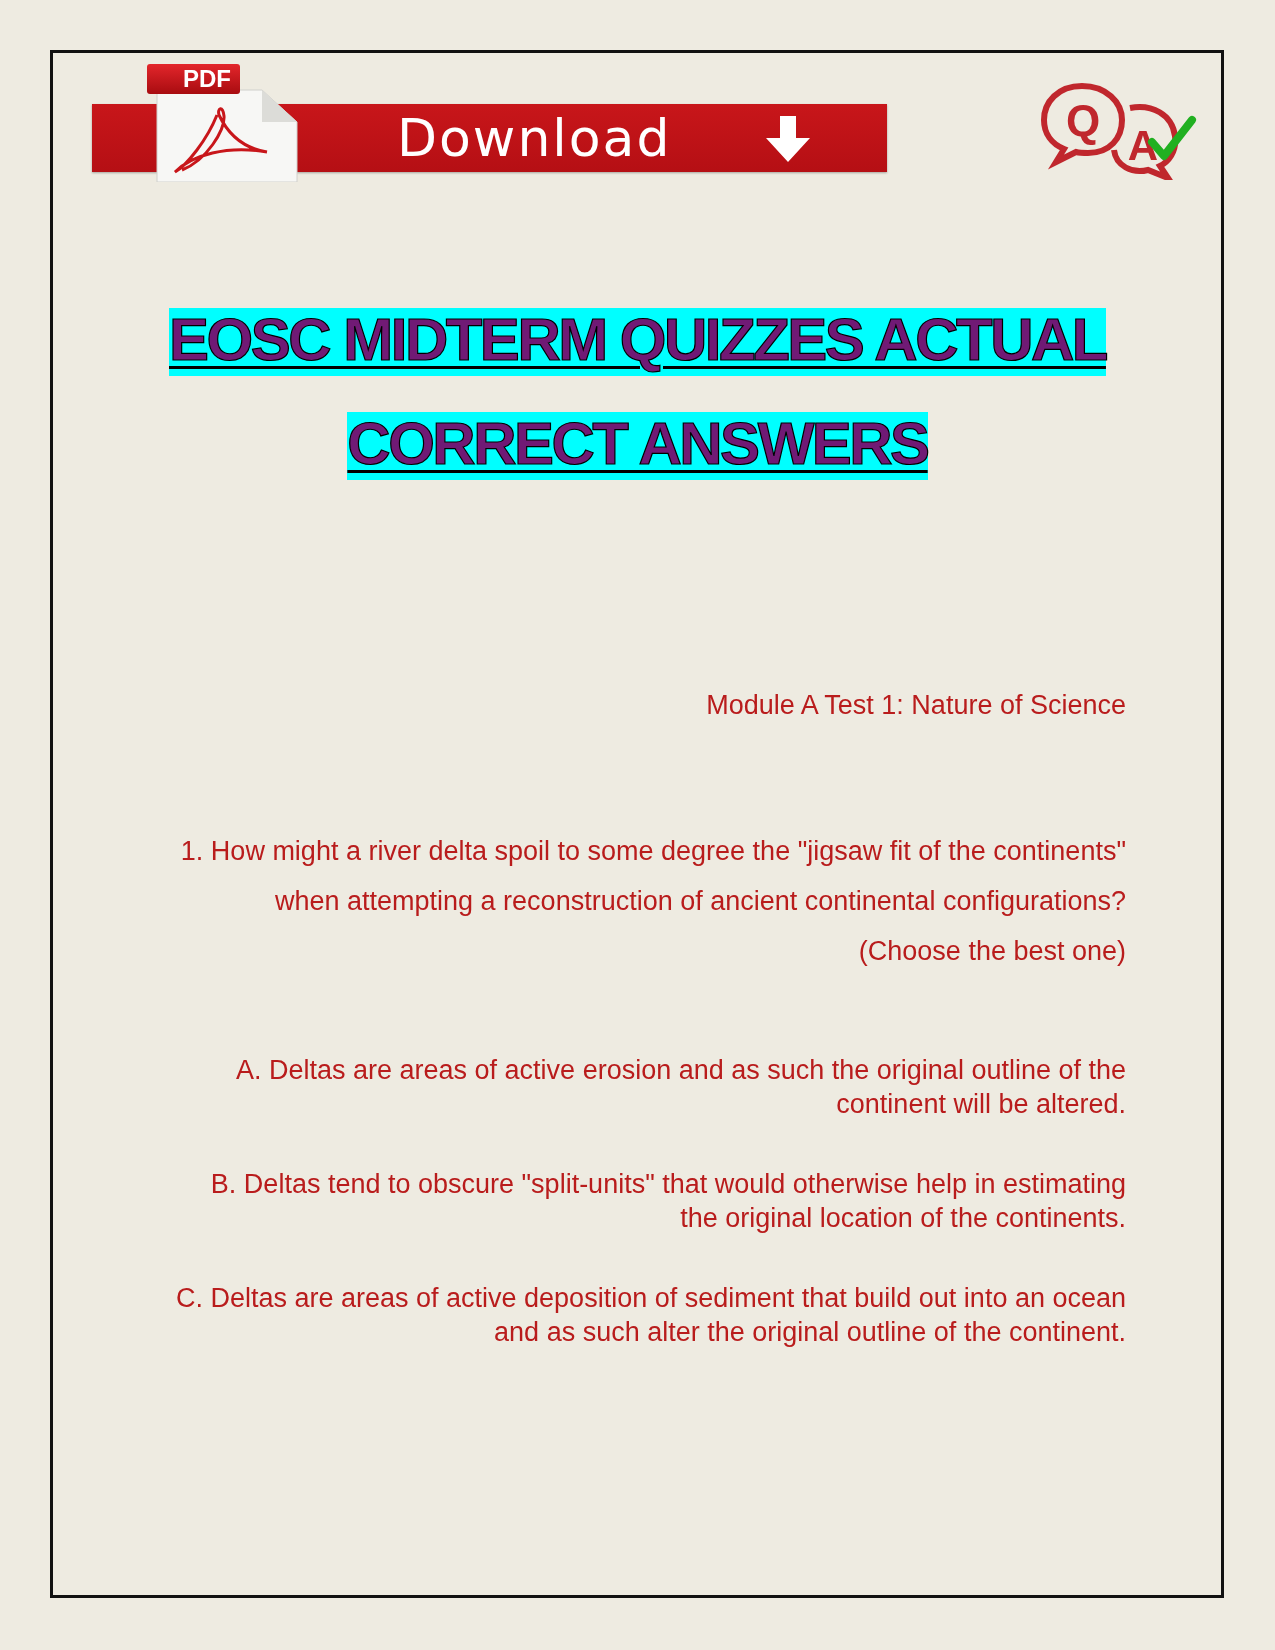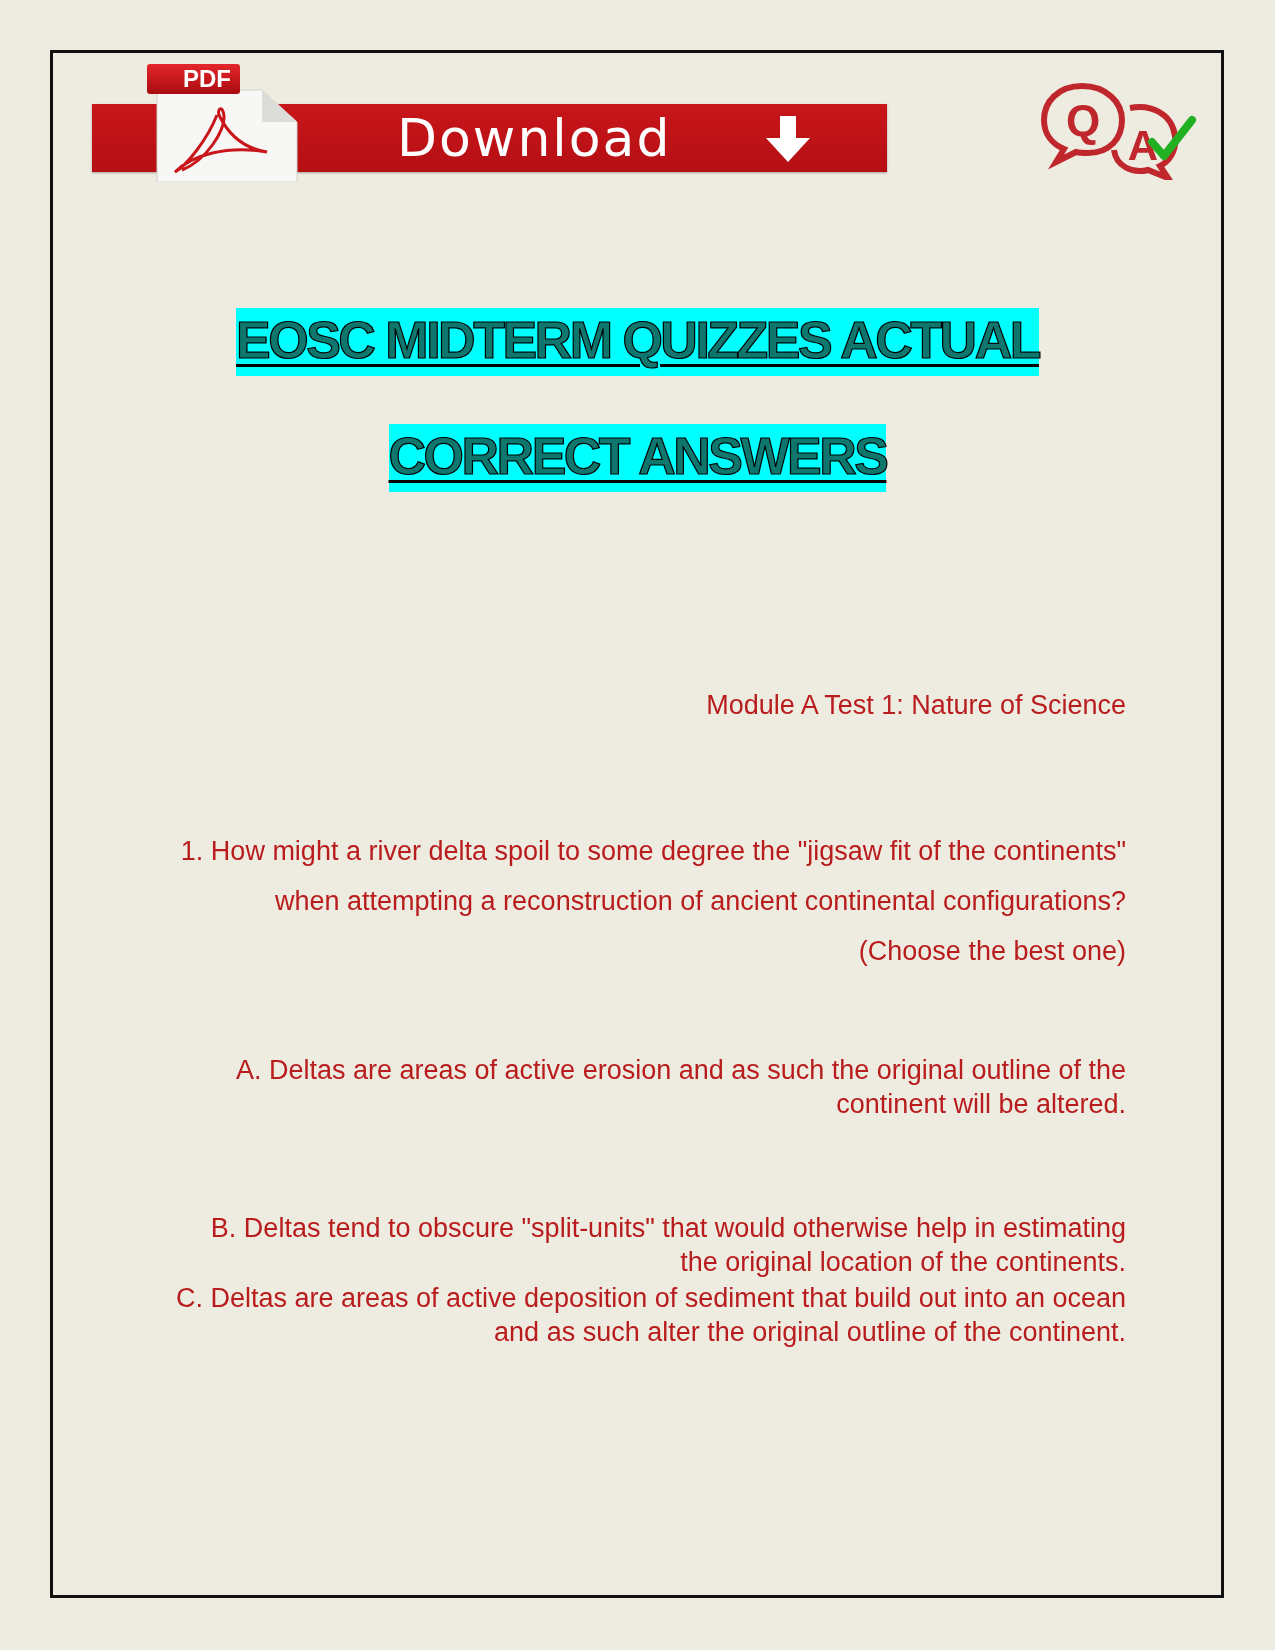--- a/index.html
+++ b/index.html
@@ -26,35 +26,35 @@
   }
   .pdf-tab {
     position:absolute; left:0; top:4px; width:93px; height:30px;
     background:linear-gradient(#e3262b,#a80c10); border-radius:3px;
     color:#fff; font-weight:bold; font-size:24px; line-height:30px; text-indent:36px;
   }
   .qa-logo { position:absolute; left:1040px; top:80px; width:170px; height:100px; }
 
   .title-wrap { position:absolute; left:0; width:1275px; top:308px; text-align:center; }
   .title-line {
-    display:inline-block; background:#00ffff; color:#0f766e;
+    display:inline-block; background:#00ffff; color:#701a75;
     font-family:"Liberation Sans", sans-serif; font-weight:bold;
-    font-size:52px; letter-spacing:-2.5px; line-height:60px;
+    font-size:60px; letter-spacing:-2.5px; line-height:60px;
     text-decoration:underline; text-decoration-thickness:3px; text-underline-offset:6px;
-    padding:2px 0 6px; margin-bottom:48px; -webkit-text-stroke:1.2px #000;
+    padding:2px 0 6px; margin-bottom:36px; -webkit-text-stroke:1.2px #000;
   }
   .content {
     position:absolute; left:166px; width:960px;
     font-family:"Liberation Sans", sans-serif; color:#b91c1c; font-size:27px;text-align:right;
   }
   .module { top:690px; }
   .question { top:826px; line-height:50px; }
   .option { line-height:34px; }
   .optA { top:1053px; }
-  .optB { top:1167px;margin-top:44px; }
+  .optB { top:1167px; }
   .optC { top:1281px; }
 </style>
 </head>
 <body>
 
 <div class="page-border"></div>
 
 <div class="dl-banner">
   <div class="dl-bar"></div>
   <div class="pdf-doc">

